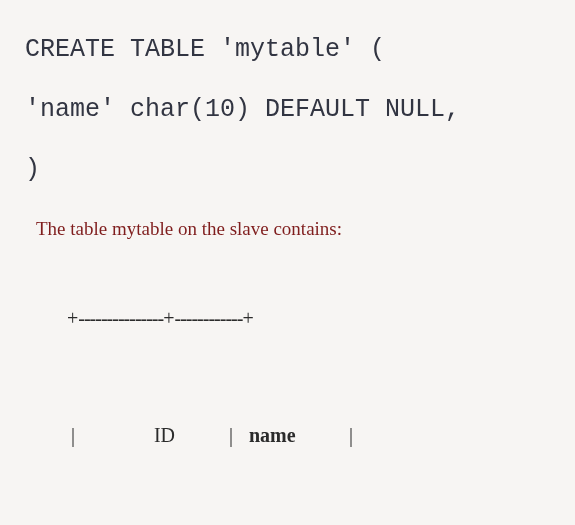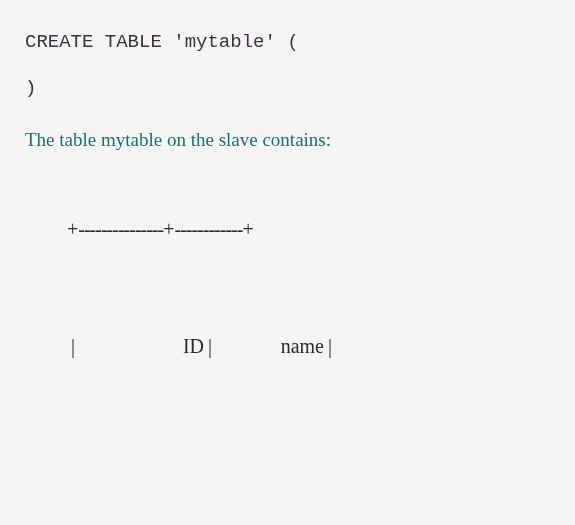--- a/index.html
+++ b/index.html
@@ -9,33 +9,34 @@
     }
     body {
       background: #f7f5f3;
       width: 575px;
       height: 525px;
       padding: 20px 25px;
       font-family: "Times New Roman", serif;
     }
     .sql-block {
       font-family: "Courier New", monospace;
-      font-size: 19px;
+      font-size: 25px;
       color: #323542;
       line-height: 2.4;
       margin-bottom: 18px;
     }
     .sql-line {
       white-space: pre;
     }
     .description {
       font-family: "Times New Roman", serif;
       font-size: 19px;
-      color: #0f766e;
+      color: #7f1d1d;
       margin-bottom: 20px;
+      margin-left: 11px;
     }
     .ascii-table {
       font-family: "Times New Roman", serif;
       font-size: 20px;
       color: #2b2b2b;
       line-height: 1.95;
       margin-left: 22px;
     }
     .ascii-row {
       white-space: pre;
@@ -47,42 +48,45 @@
       font-weight: normal;
     }
     .pipe {
       display: inline-block;
       width: 12px;
       text-align: center;
     }
     .cell-id-header {
       display: inline-block;
       width: 125px;
-      text-align: right;
+      text-align: center;
       padding-left: 4px;
+      margin-left: 21px;
     }
     .cell-name-header {
       display: inline-block;
       width: 108px;
-      text-align: right;
+      text-align: left;
       padding-left: 12px;
+      font-weight: bold;
     }
     .border-segment {
       display: inline-block;
       letter-spacing: -1px;
     }
     .plus {
       display: inline-block;
     }
   </style>
 </head>
 <body>
 
 <div class="sql-block">
   <div class="sql-line">CREATE TABLE 'mytable' (</div>
+  <div class="sql-line">'name' char(10) DEFAULT NULL,</div>
   <div class="sql-line">)</div>
 </div>
 
 <div class="description">The table mytable on the slave contains:</div>
 
 <div class="ascii-table">
   <div class="ascii-row border-row">
     <span class="plus">+</span><span class="border-segment">---------------</span><span class="plus">+</span><span class="border-segment">------------</span><span class="plus">+</span>
   </div>
   <div class="ascii-row header-row">

